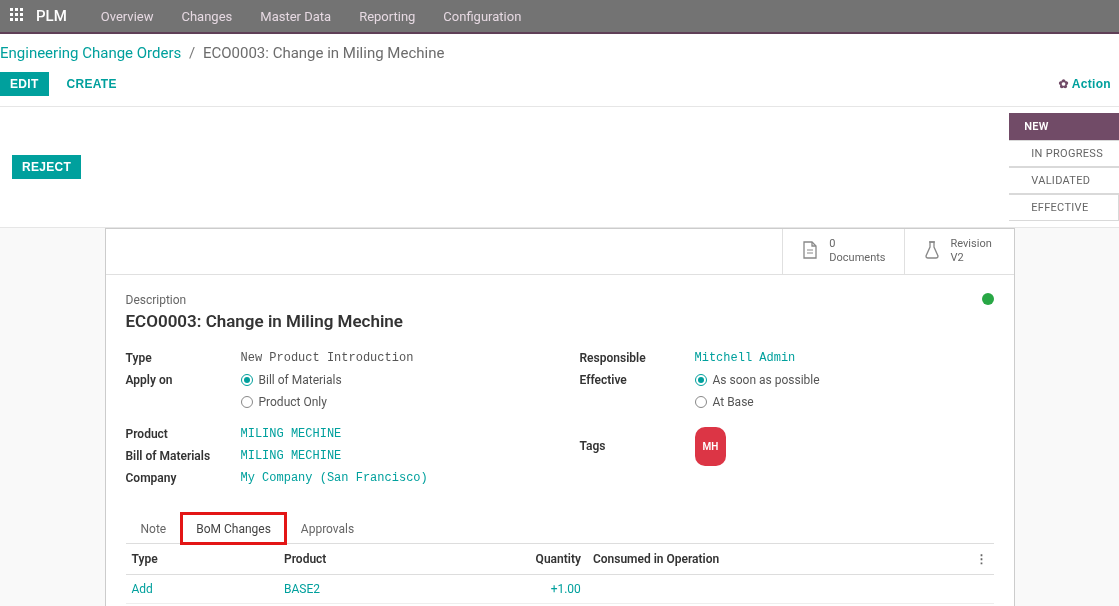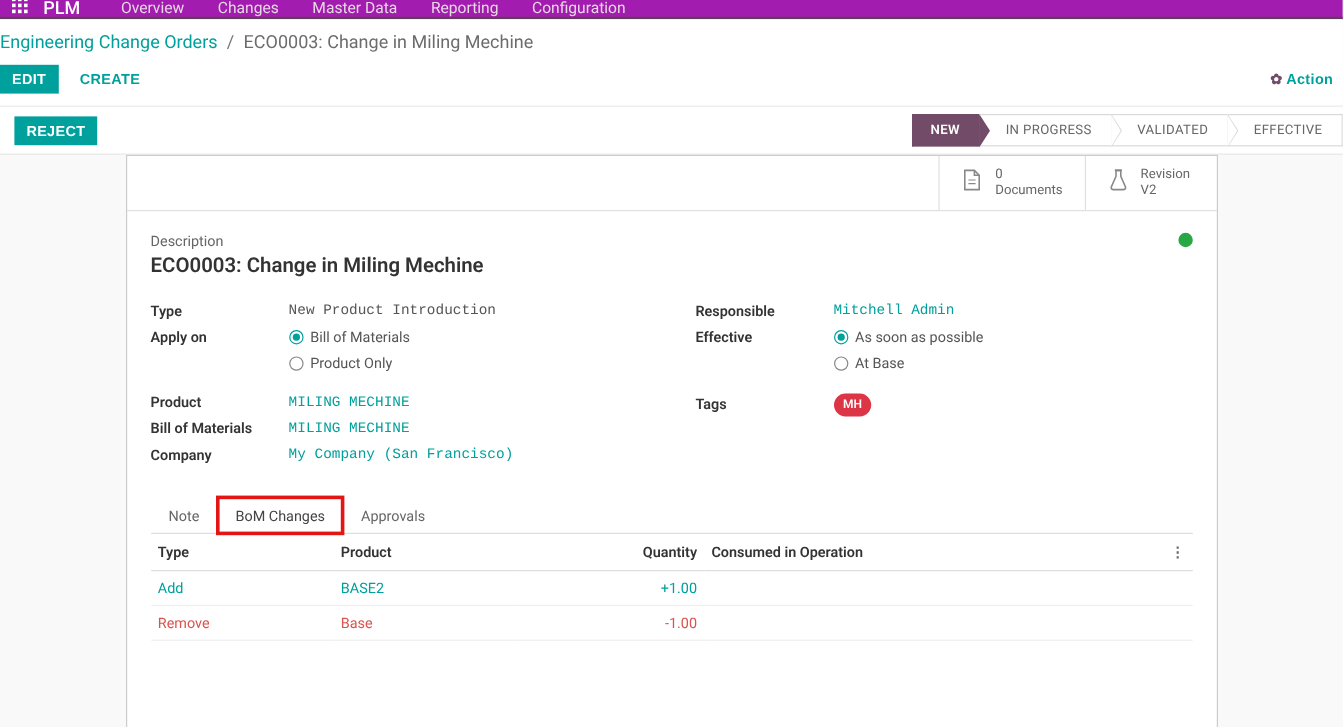--- a/index.html
+++ b/index.html
@@ -1,33 +1,33 @@
 <!DOCTYPE html>
 <html><head>
 <meta charset="utf-8">
 <style>
 * { box-sizing: border-box; margin: 0; padding: 0; }
 body { font-family: -apple-system, BlinkMacSystemFont, "Segoe UI", Roboto, sans-serif; font-size: 13px; color: #4c4c4c; background: #f9f9f9; }
-.topbar { background: #a21caf; color: #fff; height: 16px; display: flex; align-items: center; padding: 0 10px; border-bottom: 2px solid #5f3f57; }
+.topbar { background: #737373; color: #fff; height: 34px; display: flex; align-items: center; padding: 0 10px; border-bottom: 2px solid #5f3f57; }
 .apps-icon { margin-right: 12px; cursor: pointer; }
 .brand { font-weight: 500; font-size: 15px; margin-right: 20px; }
 .nav { display: flex; gap: 0; }
 .nav-item { padding: 8px 14px; font-size: 13px; color: #e6d9e2; cursor: pointer; }
 .subbar { background: #fff; padding: 10px 0; border-bottom: 1px solid #e6e6e6; }
 .breadcrumb { font-size: 15px; margin-bottom: 10px; }
 .breadcrumb a { color: #00a09d; text-decoration: none; }
 .breadcrumb .sep { color: #7a7a7a; margin: 0 4px; }
 .breadcrumb .curr { color: #6c6c6c; }
 .toolbar { display: flex; align-items: center; justify-content: space-between; }
 .toolbar-left { display: flex; gap: 10px; align-items: center; }
 .btn-primary { background: #00a09d; color: #fff; border: none; padding: 5px 10px; font-size: 12px; font-weight: 600; letter-spacing: 0.3px; cursor: pointer; }
 .btn-secondary { background: none; color: #00a09d; border: none; padding: 5px 8px; font-size: 12px; font-weight: 600; letter-spacing: 0.3px; cursor: pointer; }
 .btn-secondary .gear { color: #714b67; margin-right: 3px; }
 .stagebar { background: #fff; display: flex; align-items: center; justify-content: space-between; padding: 6px 0 6px 12px; border-bottom: 1px solid #e6e6e6; }
-.stages { display: flex; }
+.stages { display: flex; flex-direction: column; }
 .stage { position: relative; padding: 6px 16px 6px 22px; font-size: 11px; letter-spacing: 0.3px; color: #666; background: #fff; border-top: 1px solid #d9d9d9; border-bottom: 1px solid #d9d9d9; cursor: pointer; }
 .stage:first-child { border-left: 1px solid #d9d9d9; padding-left: 14px; }
 .stage::after { content: ""; position: absolute; right: -8px; top: 0; width: 0; height: 0; border-top: 13px solid transparent; border-bottom: 13px solid transparent; border-left: 8px solid #fff; z-index: 2; }
 .stage::before { content: ""; position: absolute; right: -9px; top: -1px; width: 0; height: 0; border-top: 14px solid transparent; border-bottom: 14px solid transparent; border-left: 9px solid #d9d9d9; z-index: 1; }
 .stage.active { background: #714b67; color: #fff; border-color: #714b67; font-weight: 600; }
 .stage.active::after { border-left-color: #714b67; }
 .stage.active::before { border-left-color: #714b67; }
 .stage:last-child::after, .stage:last-child::before { display: none; }
 .stage:last-child { border-right: 1px solid #d9d9d9; }
 
@@ -43,21 +43,21 @@
 .status-dot { width: 12px; height: 12px; border-radius: 50%; background: #28a745; }
 .form-grid { display: grid; grid-template-columns: 1fr 1fr; column-gap: 40px; }
 .field-row { display: flex; margin-bottom: 8px; align-items: center; }
 .field-label { width: 115px; font-size: 12px; font-weight: 600; color: #333; flex-shrink: 0; }
 .field-val { font-size: 12px; color: #555; font-family: Liberation Mono, monospace; }
 .field-val.link { color: #00a09d; cursor: pointer; }
 .radio-row { display: flex; align-items: center; gap: 6px; font-size: 12px; color: #555; }
 .radio-dot { width: 12px; height: 12px; border: 1px solid #888; border-radius: 50%; display: inline-flex; align-items: center; justify-content: center; }
 .radio-dot.sel { border-color: #00a09d; }
 .radio-dot.sel::after { content: ""; width: 6px; height: 6px; background: #00a09d; border-radius: 50%; }
-.tag-badge { background: #dc3545; color: #fff; font-size: 10px; font-weight: 600; padding: 4px 8px; border-radius: 10px; }
+.tag-badge { background: #dc3545; color: #fff; font-size: 10px; font-weight: 600; padding: 14px 8px; border-radius: 10px; }
 .tabs { display: flex; border-bottom: 1px solid #ddd; margin-top: 20px; }
 .tab { padding: 8px 14px; font-size: 12px; color: #666; cursor: pointer; border: 1px solid transparent; border-bottom: none; margin-bottom: -1px; }
 .tab.active { border-color: #ddd; background: #fff; color: #444; }
 .tab.highlight { outline: 3px solid #e31616; outline-offset: -2px; }
 .table { width: 100%; border-collapse: collapse; margin-top: 0; }
 .table th { text-align: left; font-size: 12px; font-weight: 600; padding: 8px 6px; border-bottom: 1px solid #ddd; color: #333; }
 .table th.qty { text-align: right; }
 .table td { padding: 7px 6px; font-size: 12px; border-bottom: 1px solid #eee; }
 .table td.qty { text-align: right; }
 .link-c { color: #00a09d; cursor: pointer; }

